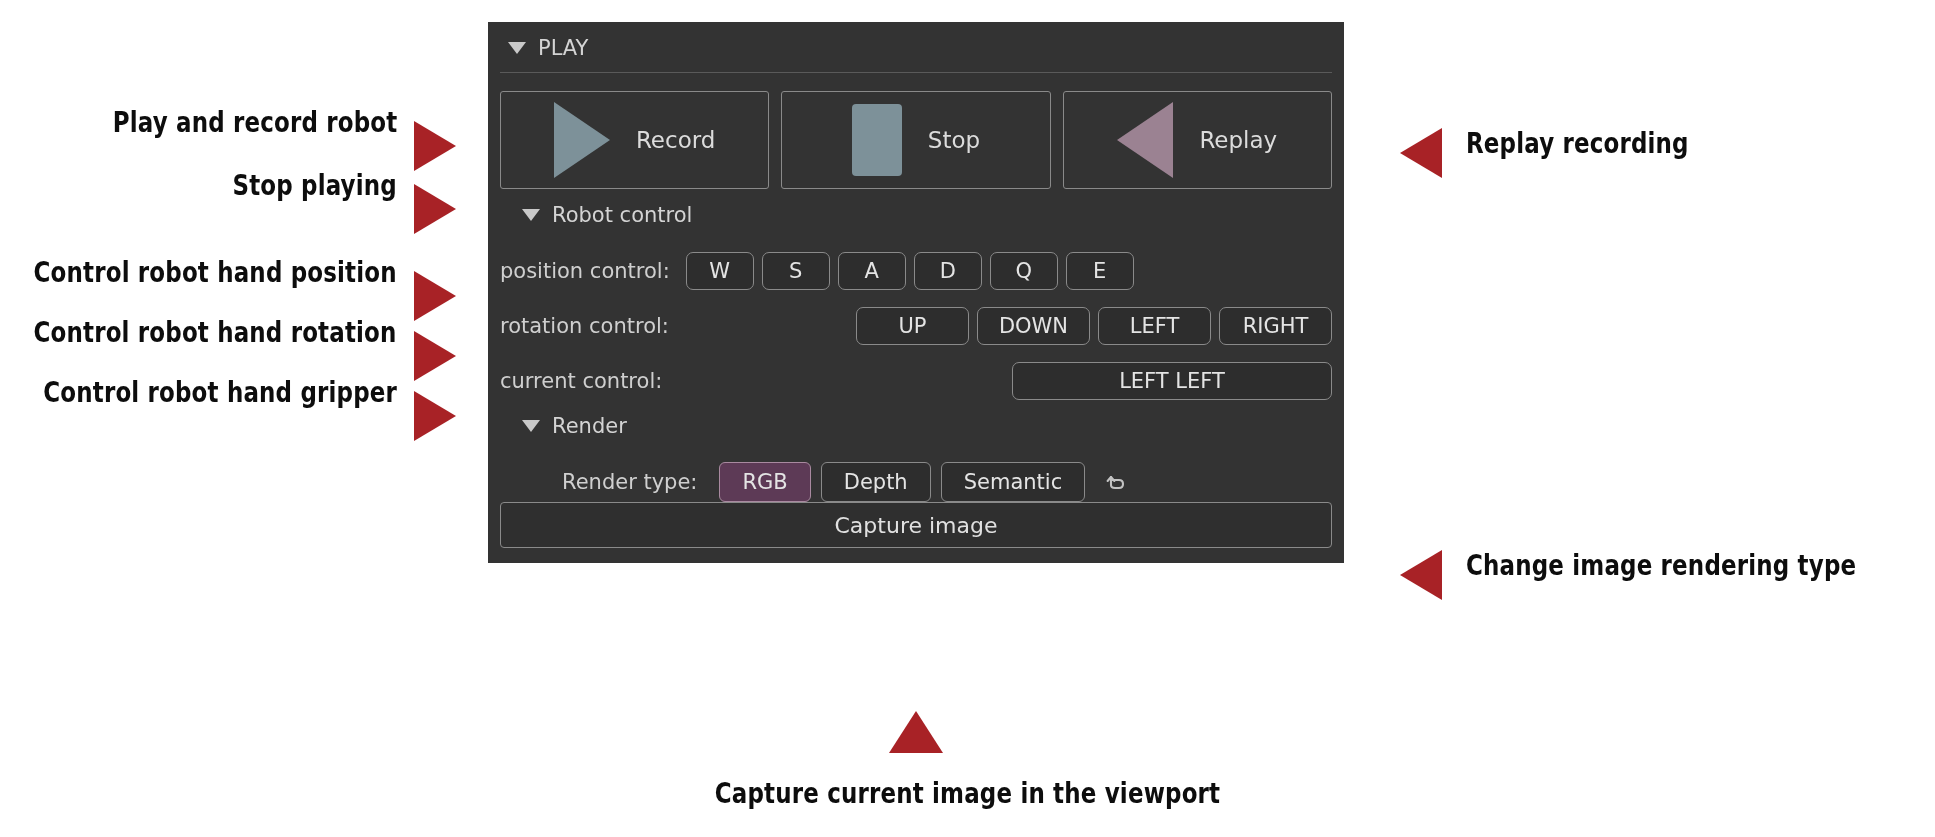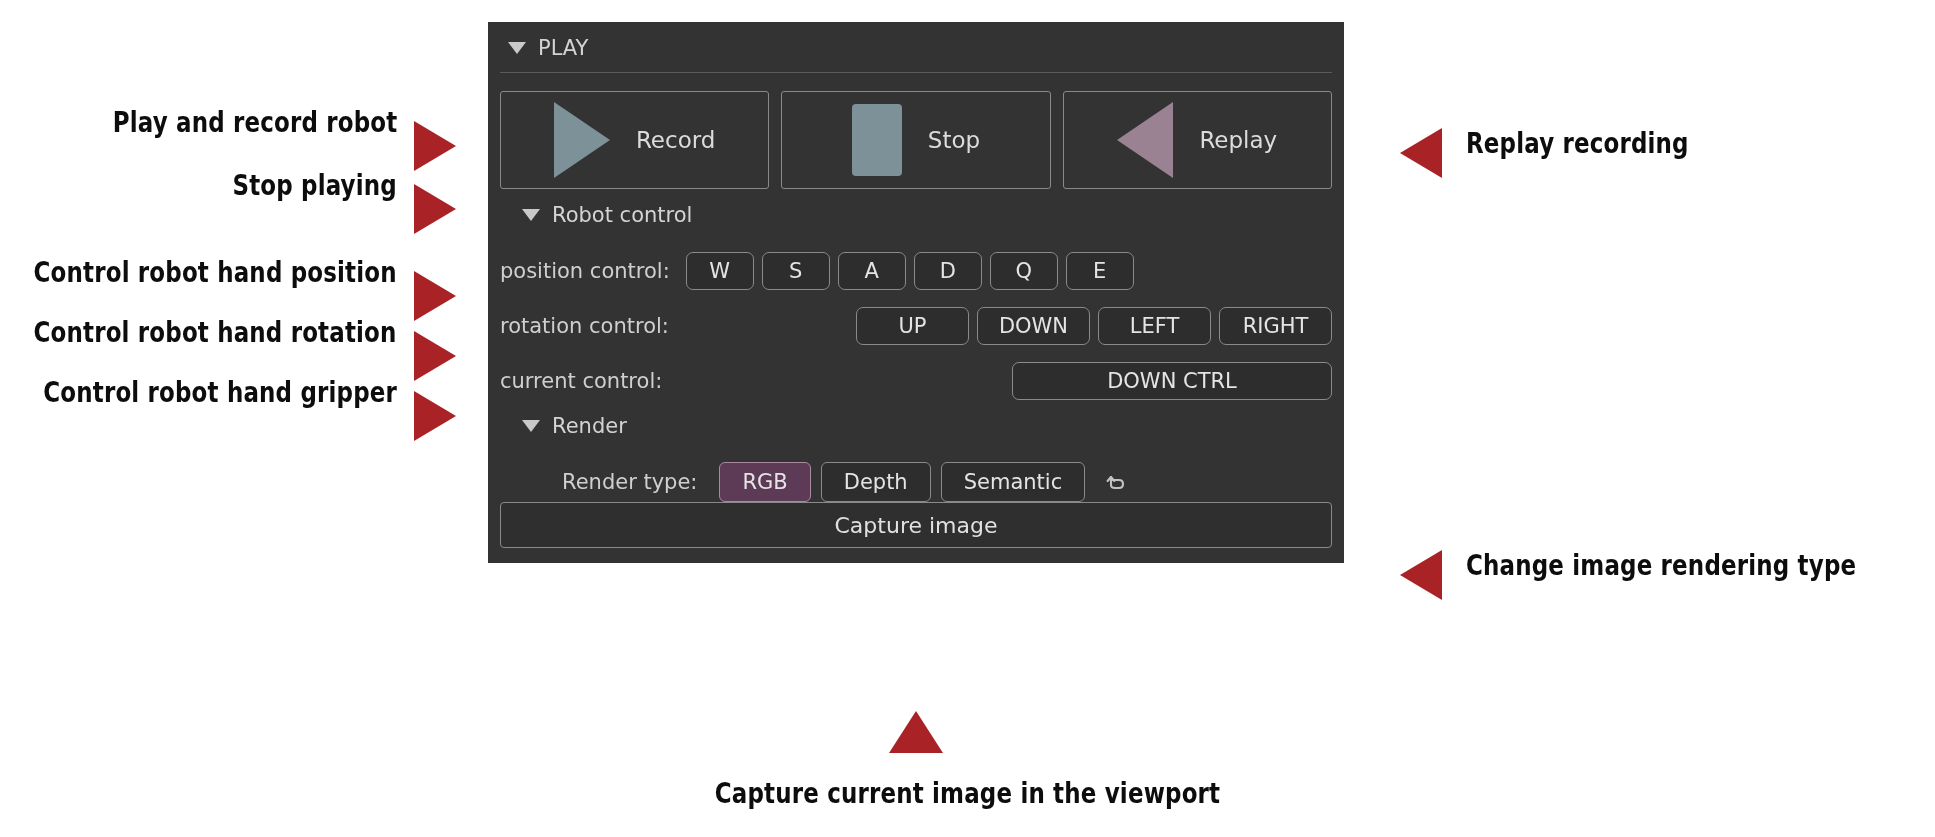--- a/index.html
+++ b/index.html
@@ -294,21 +294,21 @@
         <span class="key rot">UP</span>
         <span class="key rot">DOWN</span>
         <span class="key rot">LEFT</span>
         <span class="key rot">RIGHT</span>
       </span>
     </div>
 
     <div class="kb-row">
       <span class="kb-label">current control:</span>
       <span class="kb-keys push-right">
-        <span class="key grip">DOWN CTRL</span>
+        <span class="key grip">LEFT LEFT</span>
       </span>
     </div>
 
     <div class="section-header indent">
       <span class="tri-down"></span>
       <span>Render</span>
     </div>
 
     <div class="render-row">
       <span class="render-label">Render type:</span>

